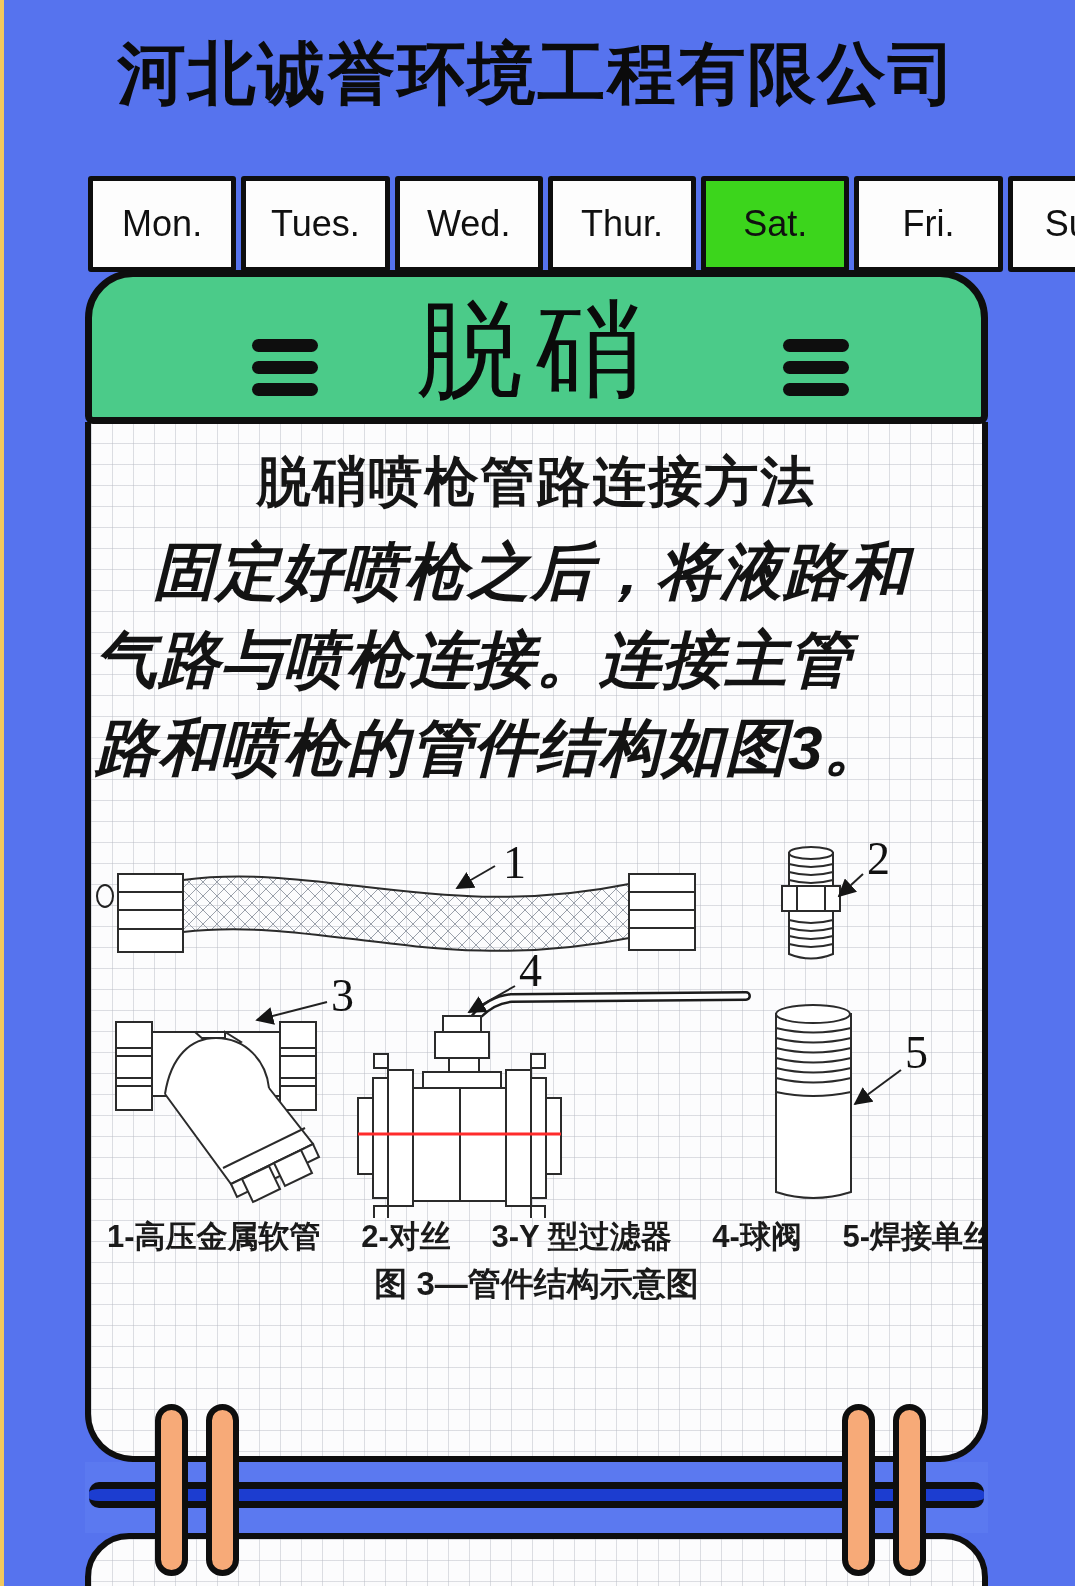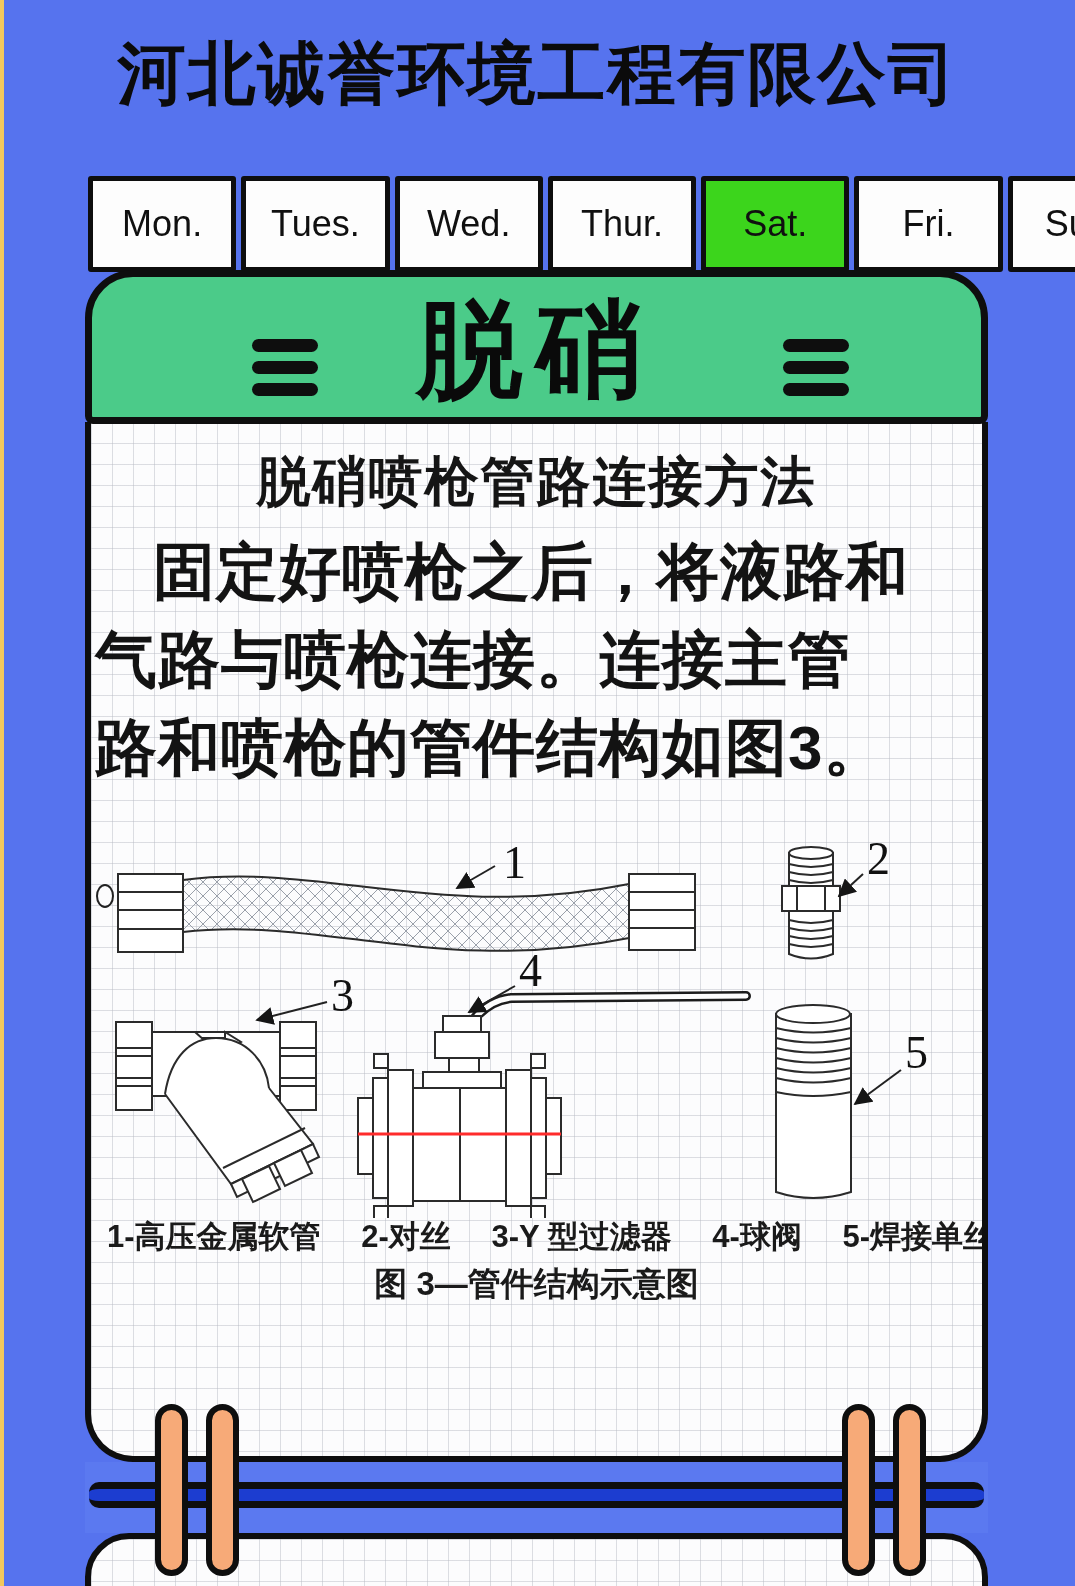--- a/index.html
+++ b/index.html
@@ -22,21 +22,21 @@
     font-size:36px;font-weight:500;color:#101010;box-sizing:border-box;
   }
   .tab.active{background:#3CD51C;}
   
   .card-header{
     position:absolute;left:85px;top:270px;width:903px;height:154px;box-sizing:border-box;
     background:#4BCB89;border:7px solid #0e0e0e;border-radius:48px 48px 8px 8px;z-index:2;
   }
   .header-title{
     position:absolute;left:0;right:0;top:2px;text-align:center;
-    font-size:106px;font-weight:700;letter-spacing:14px;color:#0a0a0a;
+    font-size:106px;font-weight:400;letter-spacing:14px;color:#0a0a0a;
   }
   .hamburger{position:absolute;top:62px;width:66px;display:flex;flex-direction:column;gap:9px;}
   .hamburger span{display:block;height:13px;background:#0e0e0e;border-radius:7px;}
   .hamburger.left{left:160px;}
   .hamburger.right{right:132px;}
   
   .paper-bg{
     background-color:#fcfcfd;
     background-image:
       linear-gradient(to right, rgba(186,189,199,.5) 1.5px, transparent 1.5px),
@@ -46,21 +46,21 @@
   .paper{
     position:absolute;left:85px;top:422px;width:903px;height:1040px;box-sizing:border-box;
     border:6px solid #0e0e0e;border-top:none;border-radius:0 0 48px 48px;
     overflow:hidden;z-index:1;
   }
   .article-heading{
     position:absolute;top:24px;left:0;right:0;text-align:center;
     font-size:54px;font-weight:900;color:#151515;letter-spacing:2px;
   }
   .article-para{position:absolute;top:106px;left:4px;right:4px;color:#131313;}
-  .article-para .line{font-size:62px;font-weight:900;line-height:88px;letter-spacing:1px;white-space:nowrap;}
+  .article-para .line{font-size:62px;font-weight:900;line-height:88px;letter-spacing:1px;white-space:nowrap;font-style:italic;}
   .article-para .line.indent{padding-left:58px;}
   .figure-svg{position:absolute;top:404px;left:0;width:891px;height:392px;}
   .figure-legend{
     position:absolute;top:794px;left:0;right:0;text-align:center;
     font-size:31px;font-weight:700;color:#1a1a1a;white-space:nowrap;
   }
   .legend-item{display:inline-block;margin:0 16px;}
   .figure-caption{
     position:absolutes;position:absolute;top:840px;left:0;right:0;text-align:center;
     font-size:33px;font-weight:700;color:#1a1a1a;

